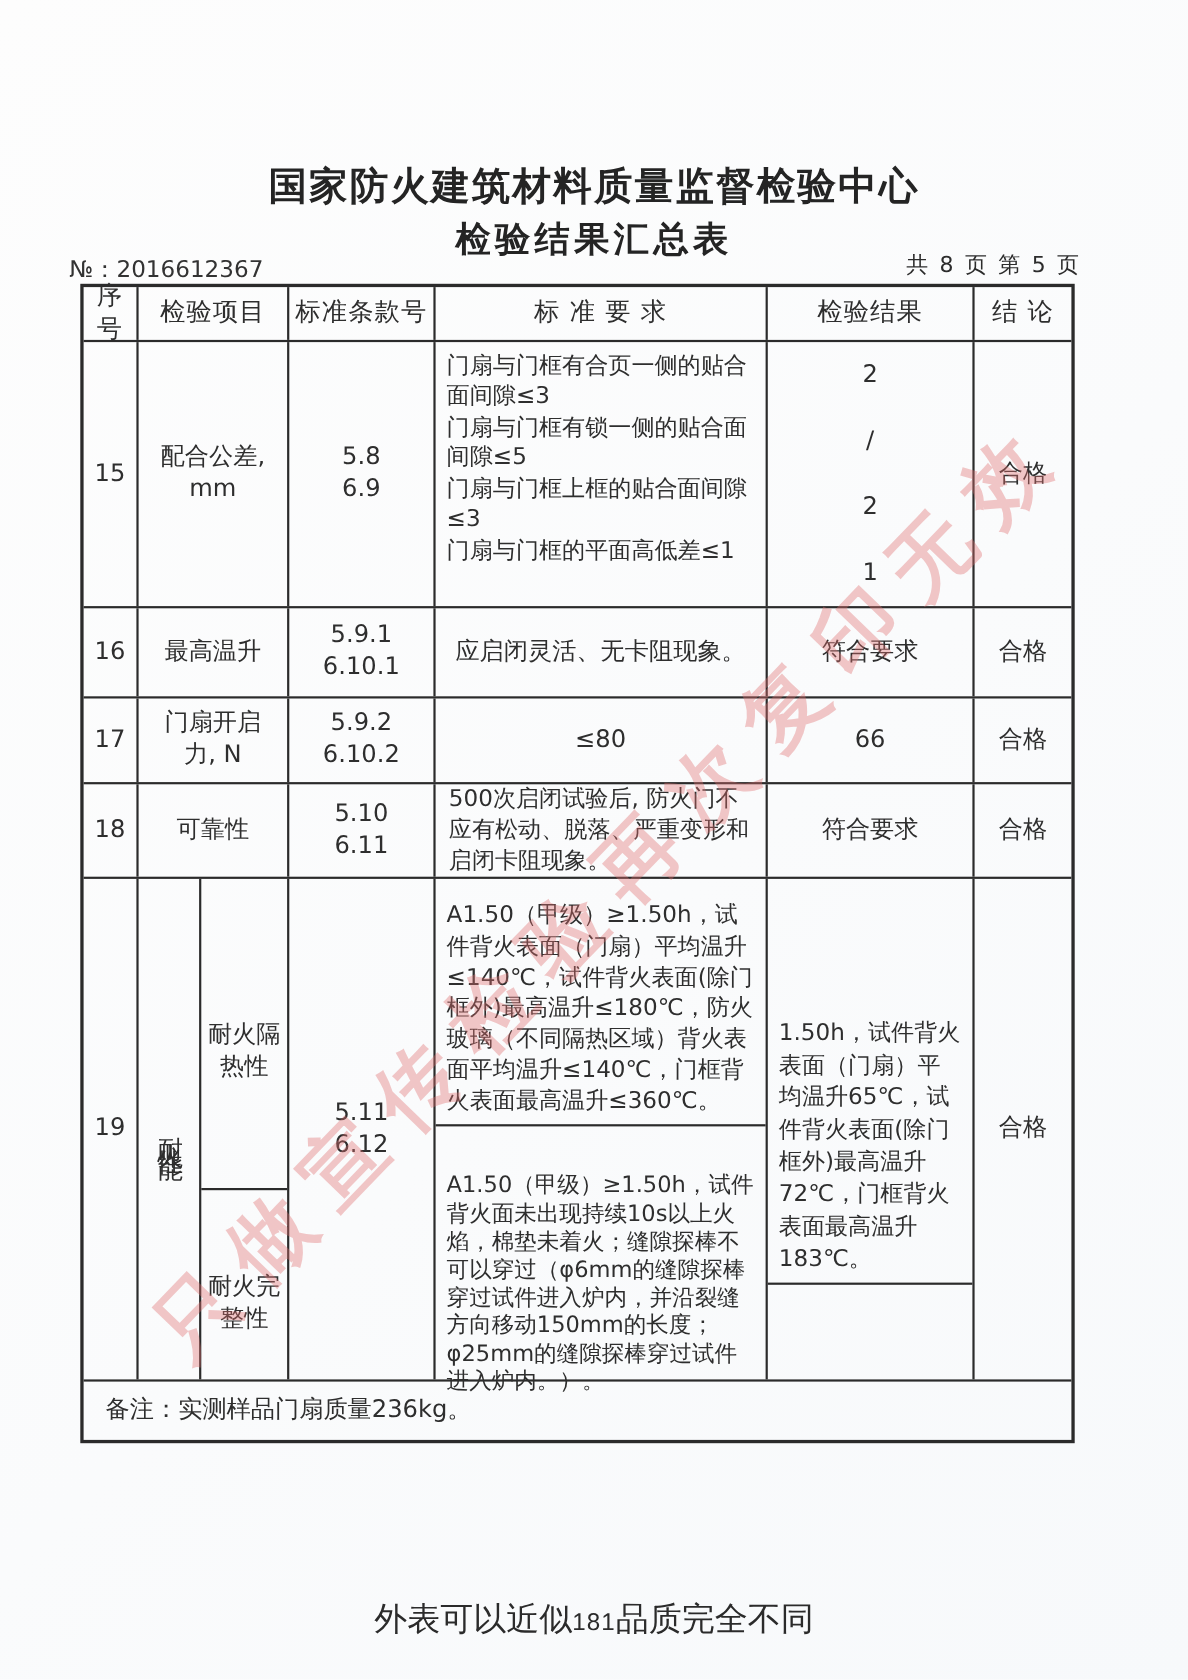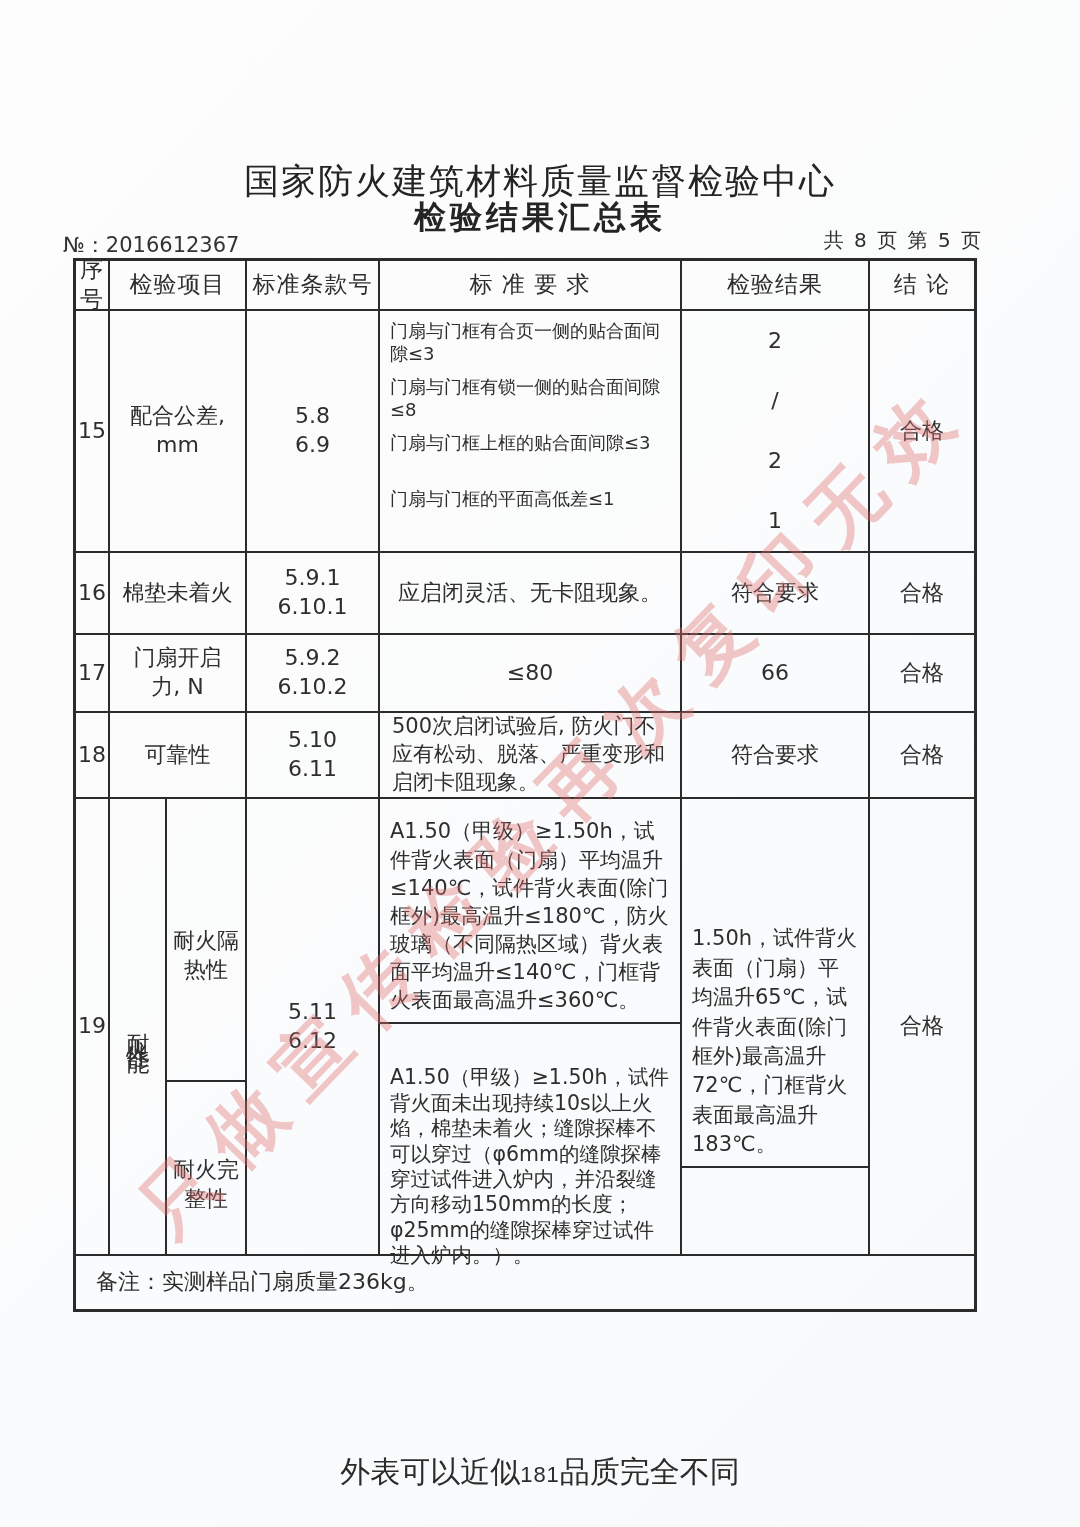--- a/index.html
+++ b/index.html
@@ -3,45 +3,45 @@
 <meta charset="utf-8">
 <style>
   html,body{margin:0;padding:0;}
   body{background:#ffffff;}
   .page{
     position:relative; width:1080px; height:1527px; margin:0 auto;
     background:linear-gradient(135deg,#fdfdfd 0%,#fafbfc 55%,#f7f9fb 100%);
     font-family:"DejaVu Sans","Liberation Sans",sans-serif;
     color:#2e2e2e; overflow:hidden;
   }
-  .title1{position:absolute; left:0; right:0; top:158px; text-align:center;
-    font-size:35px; font-weight:normal; letter-spacing:2px; color:#242424;}
+  .title1{position:absolute; left:0; right:0; top:146px; text-align:center;
+    font-size:35px; font-weight:bold; letter-spacing:2px; color:#242424;}
   .title2{position:absolute; left:0; right:0; top:196px; text-align:center;
     font-size:32px; font-weight:bold; letter-spacing:4px; color:#242424;}
   .report-no{position:absolute; left:63px; top:231px; font-size:21px; color:#333;}
   .page-info{position:absolute; right:97px; top:227px; font-size:20px; letter-spacing:2px; color:#2c2c2c;}
 
   .tbl{position:absolute; left:73px; top:258px; width:904px; border:3px solid #2b2b2b;
     box-sizing:border-box; background:transparent;}
   .tr{display:flex; border-bottom:2px solid #2b2b2b;}
   .tr:last-child{border-bottom:none;}
   .c{box-sizing:border-box; border-right:2px solid #2b2b2b;
     display:flex; align-items:center; justify-content:center;
     text-align:center; font-size:22px; line-height:1.3; padding:4px;}
   .c:last-child{border-right:none;}
-  .c1{width:34px;} .c2{width:137px;} .c3{width:133px;}
+  .c1{width:50px;} .c2{width:137px;} .c3{width:133px;}
   .c4{width:302px;} .c5{width:188px;} .c6{flex:1;}
   .head{height:48px;}
   .head .c{font-size:23px; letter-spacing:1px;}
   .r15{height:240px;} .r16{height:80px;} .r17{height:76px;}
   .r18{height:84px;} .r19{height:455px;} .rnote{height:53px;}
   .pre{white-space:pre-line;}
   .req-col{flex-direction:column; align-items:stretch; justify-content:stretch;
     padding:8px 10px; text-align:left;}
-  .req-slot{flex:1; display:flex; align-items:flex-start; font-size:18px; line-height:1.28;}
+  .req-slot{flex:1; display:flex; align-items:flex-start; font-size:21px; line-height:1.28;}
   .res-col{flex-direction:column; align-items:stretch; padding:0;}
   .res-slot{flex:1; display:flex; align-items:center; justify-content:center; font-size:22px;}
   .req-left{justify-content:flex-start; text-align:left; padding:10px 12px; font-size:21px; line-height:1.33;}
   .vert{writing-mode:vertical-lr; text-orientation:upright; letter-spacing:6px; font-size:23px;}
   .c2a{width:57px;} .c2b{width:80px; padding:0; flex-direction:column; align-items:stretch;}
   .subcell{box-sizing:border-box; display:flex; align-items:center; justify-content:center;
     text-align:center; padding:4px;margin-top:33px;}
   .sub1{height:250px; border-bottom:2px solid #2b2b2b;}
   .sub2{flex:1;}
   .stack{padding:0; flex-direction:column; align-items:stretch;}
@@ -82,36 +82,36 @@
     </div>
 
     <div class="tr r15">
       <div class="c c1">15</div>
       <div class="c c2 pre">配合公差,
 mm</div>
       <div class="c c3 pre">5.8
 6.9</div>
       <div class="c c4 req-col">
         <div class="req-slot">门扇与门框有合页一侧的贴合面间隙≤3</div>
-        <div class="req-slot">门扇与门框有锁一侧的贴合面间隙≤8</div>
+        <div class="req-slot">门扇与门框有锁一侧的贴合面间隙≤5</div>
         <div class="req-slot">门扇与门框上框的贴合面间隙≤3</div>
         <div class="req-slot">门扇与门框的平面高低差≤1</div>
       </div>
       <div class="c c5 res-col">
         <div class="res-slot">2</div>
         <div class="res-slot">/</div>
         <div class="res-slot">2</div>
         <div class="res-slot">1</div>
       </div>
       <div class="c c6">合格</div>
     </div>
 
     <div class="tr r16">
       <div class="c c1">16</div>
-      <div class="c c2">棉垫未着火</div>
+      <div class="c c2">最高温升</div>
       <div class="c c3 pre">5.9.1
 6.10.1</div>
       <div class="c c4">应启闭灵活、无卡阻现象。</div>
       <div class="c c5">符合要求</div>
       <div class="c c6">合格</div>
     </div>
 
     <div class="tr r17">
       <div class="c c1">17</div>
       <div class="c c2 pre">门扇开启

